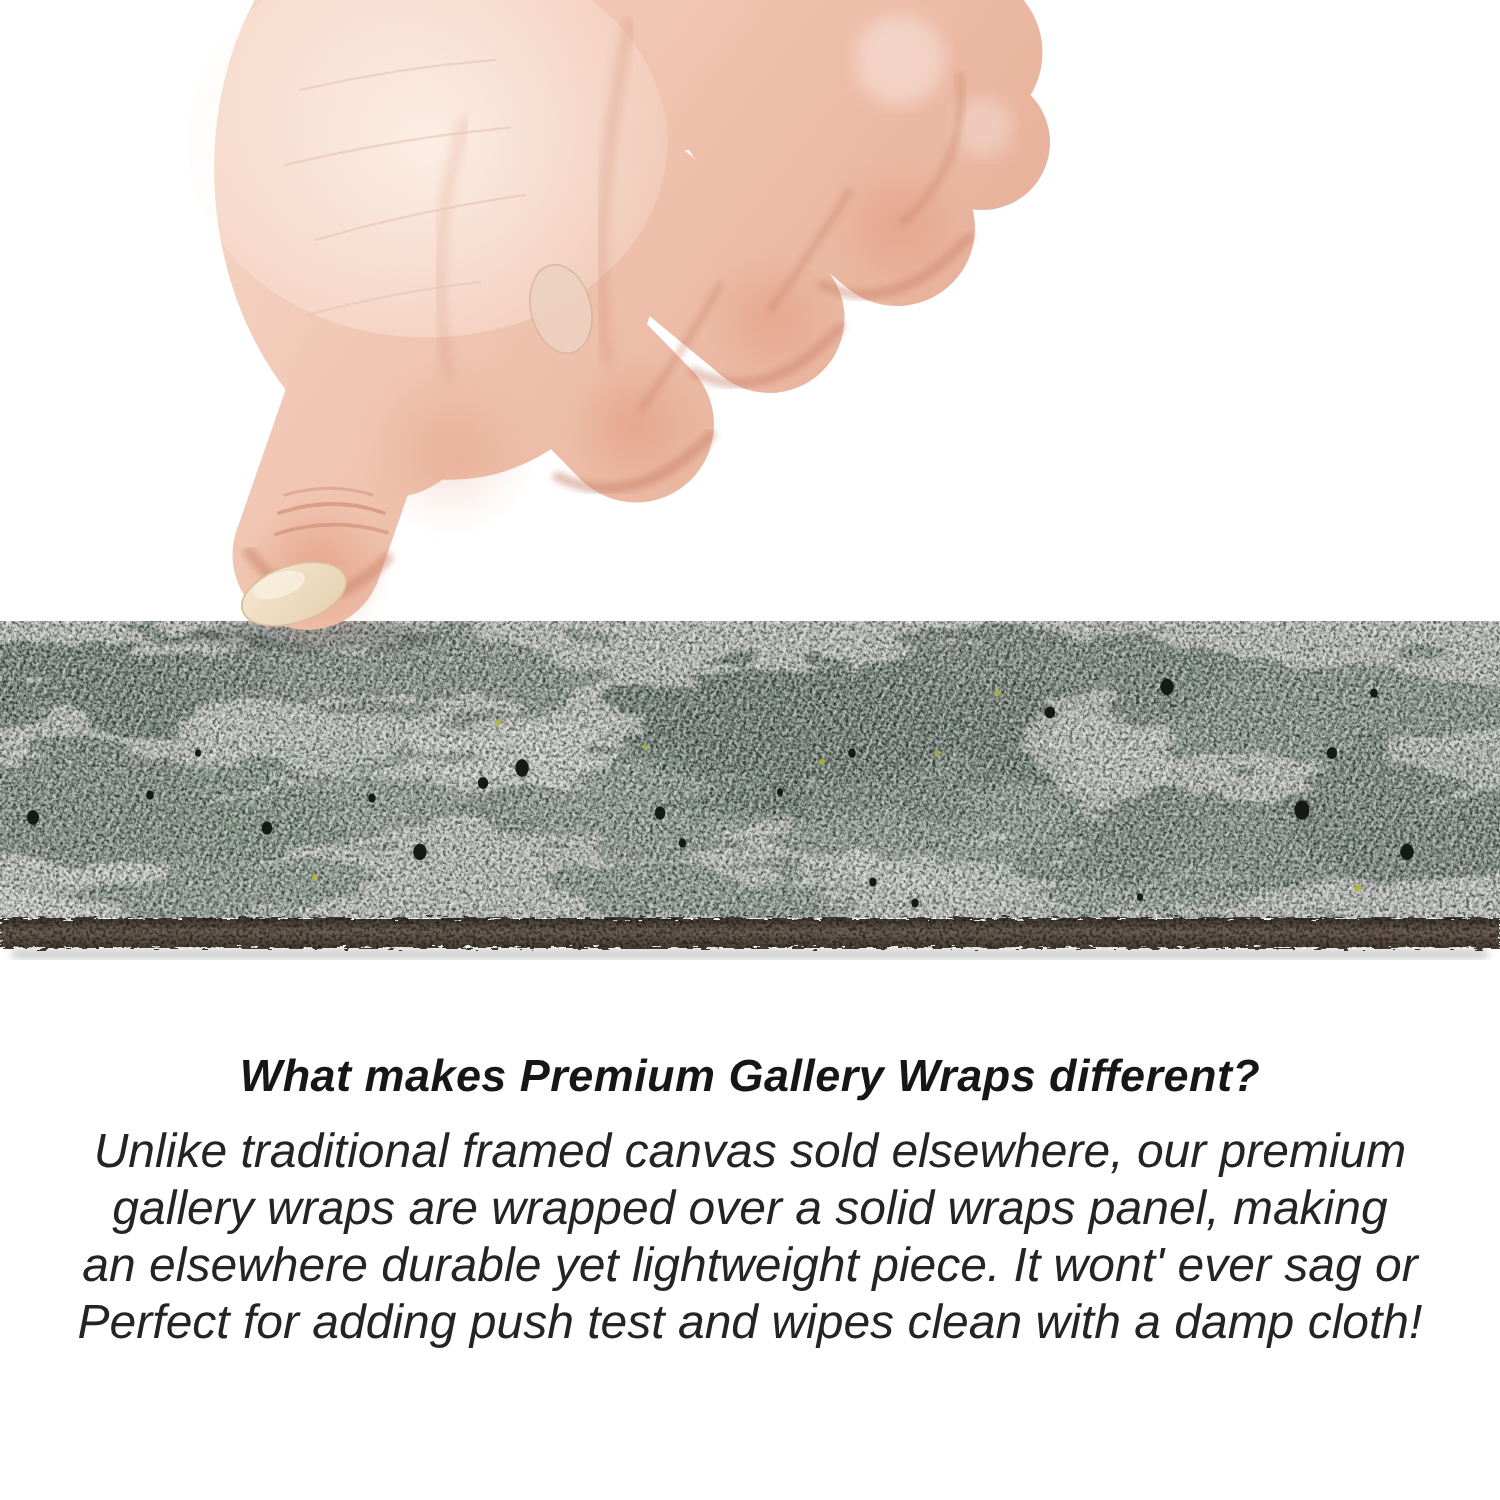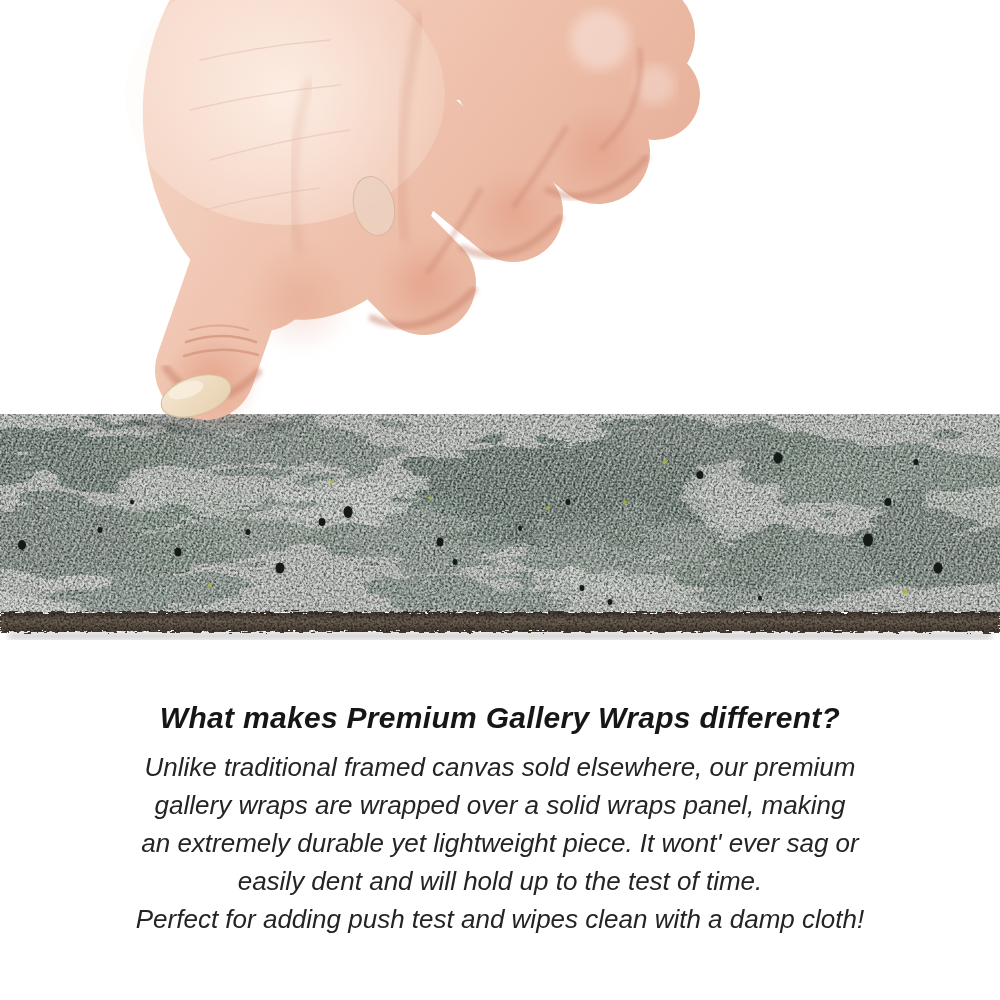--- a/index.html
+++ b/index.html
@@ -10,21 +10,21 @@
   .strip-svg{position:absolute;top:410px;left:0;width:1000px;height:245px;display:block;}
   .hand-svg{position:absolute;top:0;left:0;width:1000px;height:470px;display:block;}
   .text-block{
     position:absolute;top:696px;left:0;width:1000px;text-align:center;
     font-style:italic;color:#1e1e1e;
   }
   .heading{
     font-size:30px;font-weight:700;line-height:44px;letter-spacing:0.3px;
     white-space:nowrap;color:#161616;
   }
-  .body-copy{margin-top:8px;font-size:26px;font-weight:400;line-height:38px;color:#242424;}
+  .body-copy{margin-top:8px;font-size:32px;font-weight:400;line-height:38px;color:#242424;}
   .body-line{white-space:nowrap;}
 </style>
 </head>
 <body>
 
 <div class="stage">
 
   <svg class="strip-svg" viewBox="0 0 1000 245" xmlns="http://www.w3.org/2000/svg">
     <defs>
       <clipPath id="cnv">
@@ -227,19 +227,18 @@
     <ellipse cx="374" cy="206" rx="20" ry="30" fill="#ecd2c0" stroke="#d6b29e" stroke-width="1" opacity="0.85" transform="rotate(-14 374 206)"></ellipse>
     <ellipse cx="196" cy="396" rx="36" ry="19" fill="url(#nailGrad)" stroke="#d9bf9e" stroke-width="1.2" transform="rotate(-18 196 396)"></ellipse>
     <ellipse cx="186" cy="390" rx="18" ry="8" fill="#faf2e2" opacity="0.7" transform="rotate(-18 186 390)"></ellipse>
   </svg>
 
   <div class="text-block">
     <div class="heading">What makes Premium Gallery Wraps different?</div>
     <div class="body-copy">
       <div class="body-line">Unlike traditional framed canvas sold elsewhere, our premium</div>
       <div class="body-line">gallery wraps are wrapped over a solid wraps panel, making</div>
-      <div class="body-line">an extremely durable yet lightweight piece. It wont' ever sag or</div>
-      <div class="body-line">easily dent and will hold up to the test of time.</div>
+      <div class="body-line">an elsewhere durable yet lightweight piece. It wont' ever sag or</div>
       <div class="body-line">Perfect for adding push test and wipes clean with a damp cloth!</div>
     </div>
   </div>
 
 </div>
 
 </body></html>

